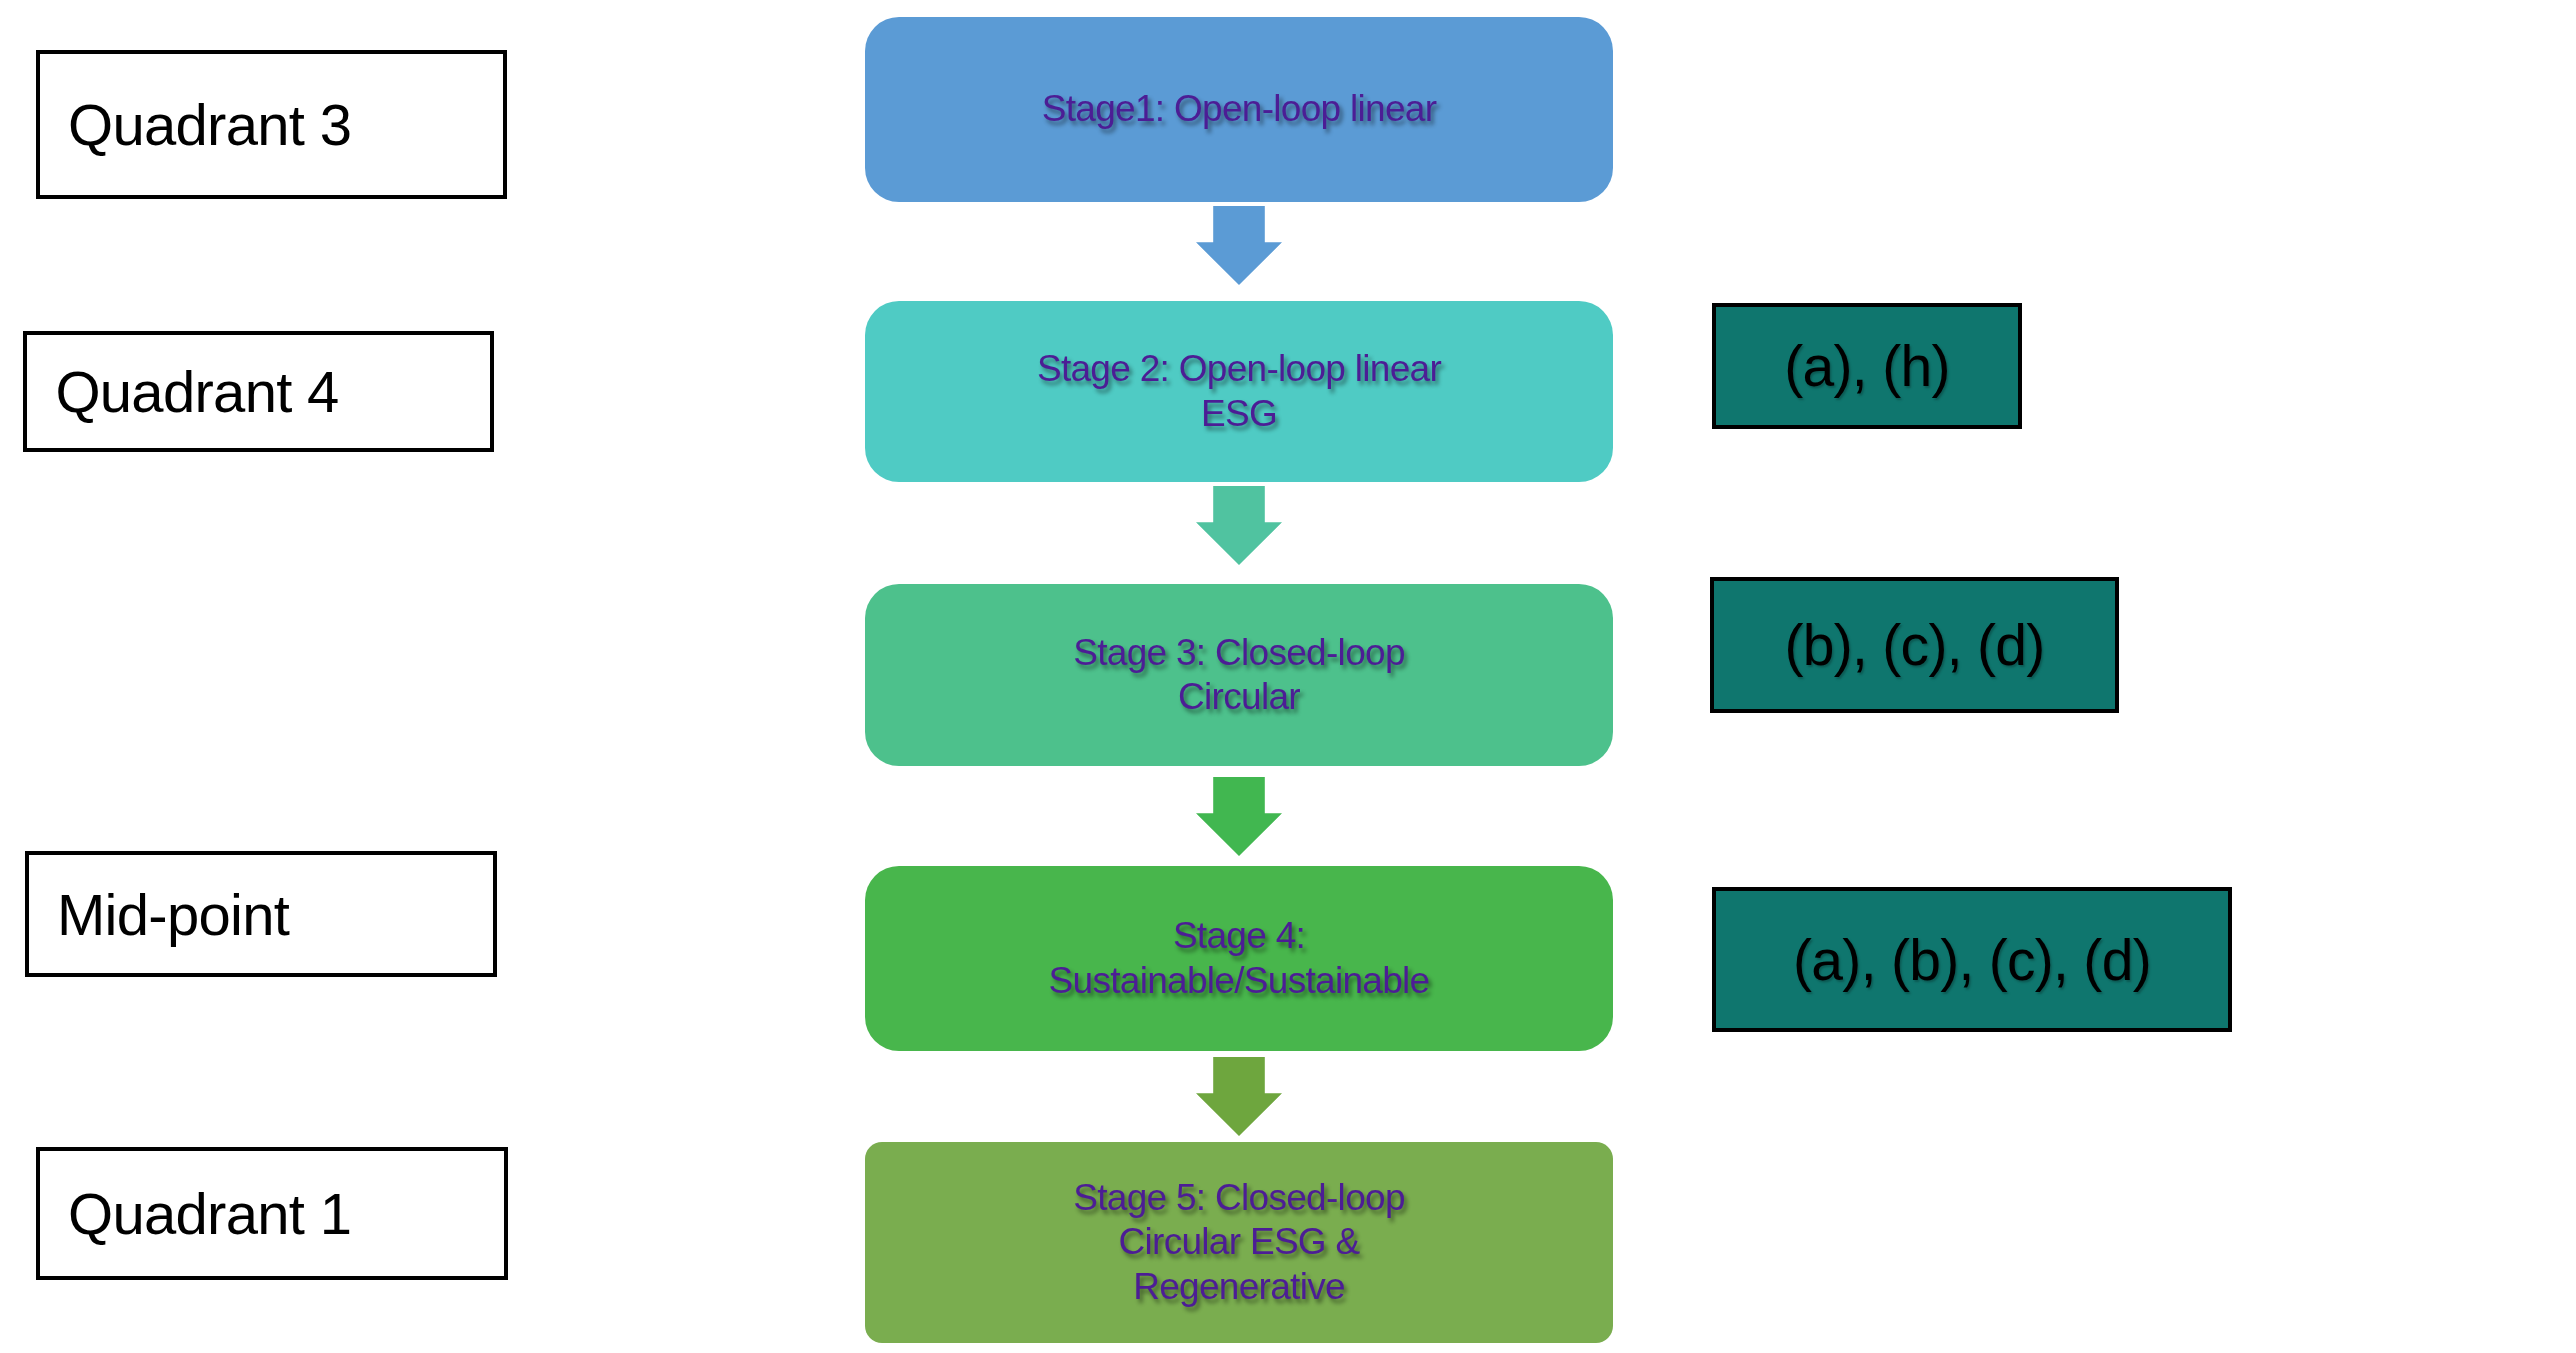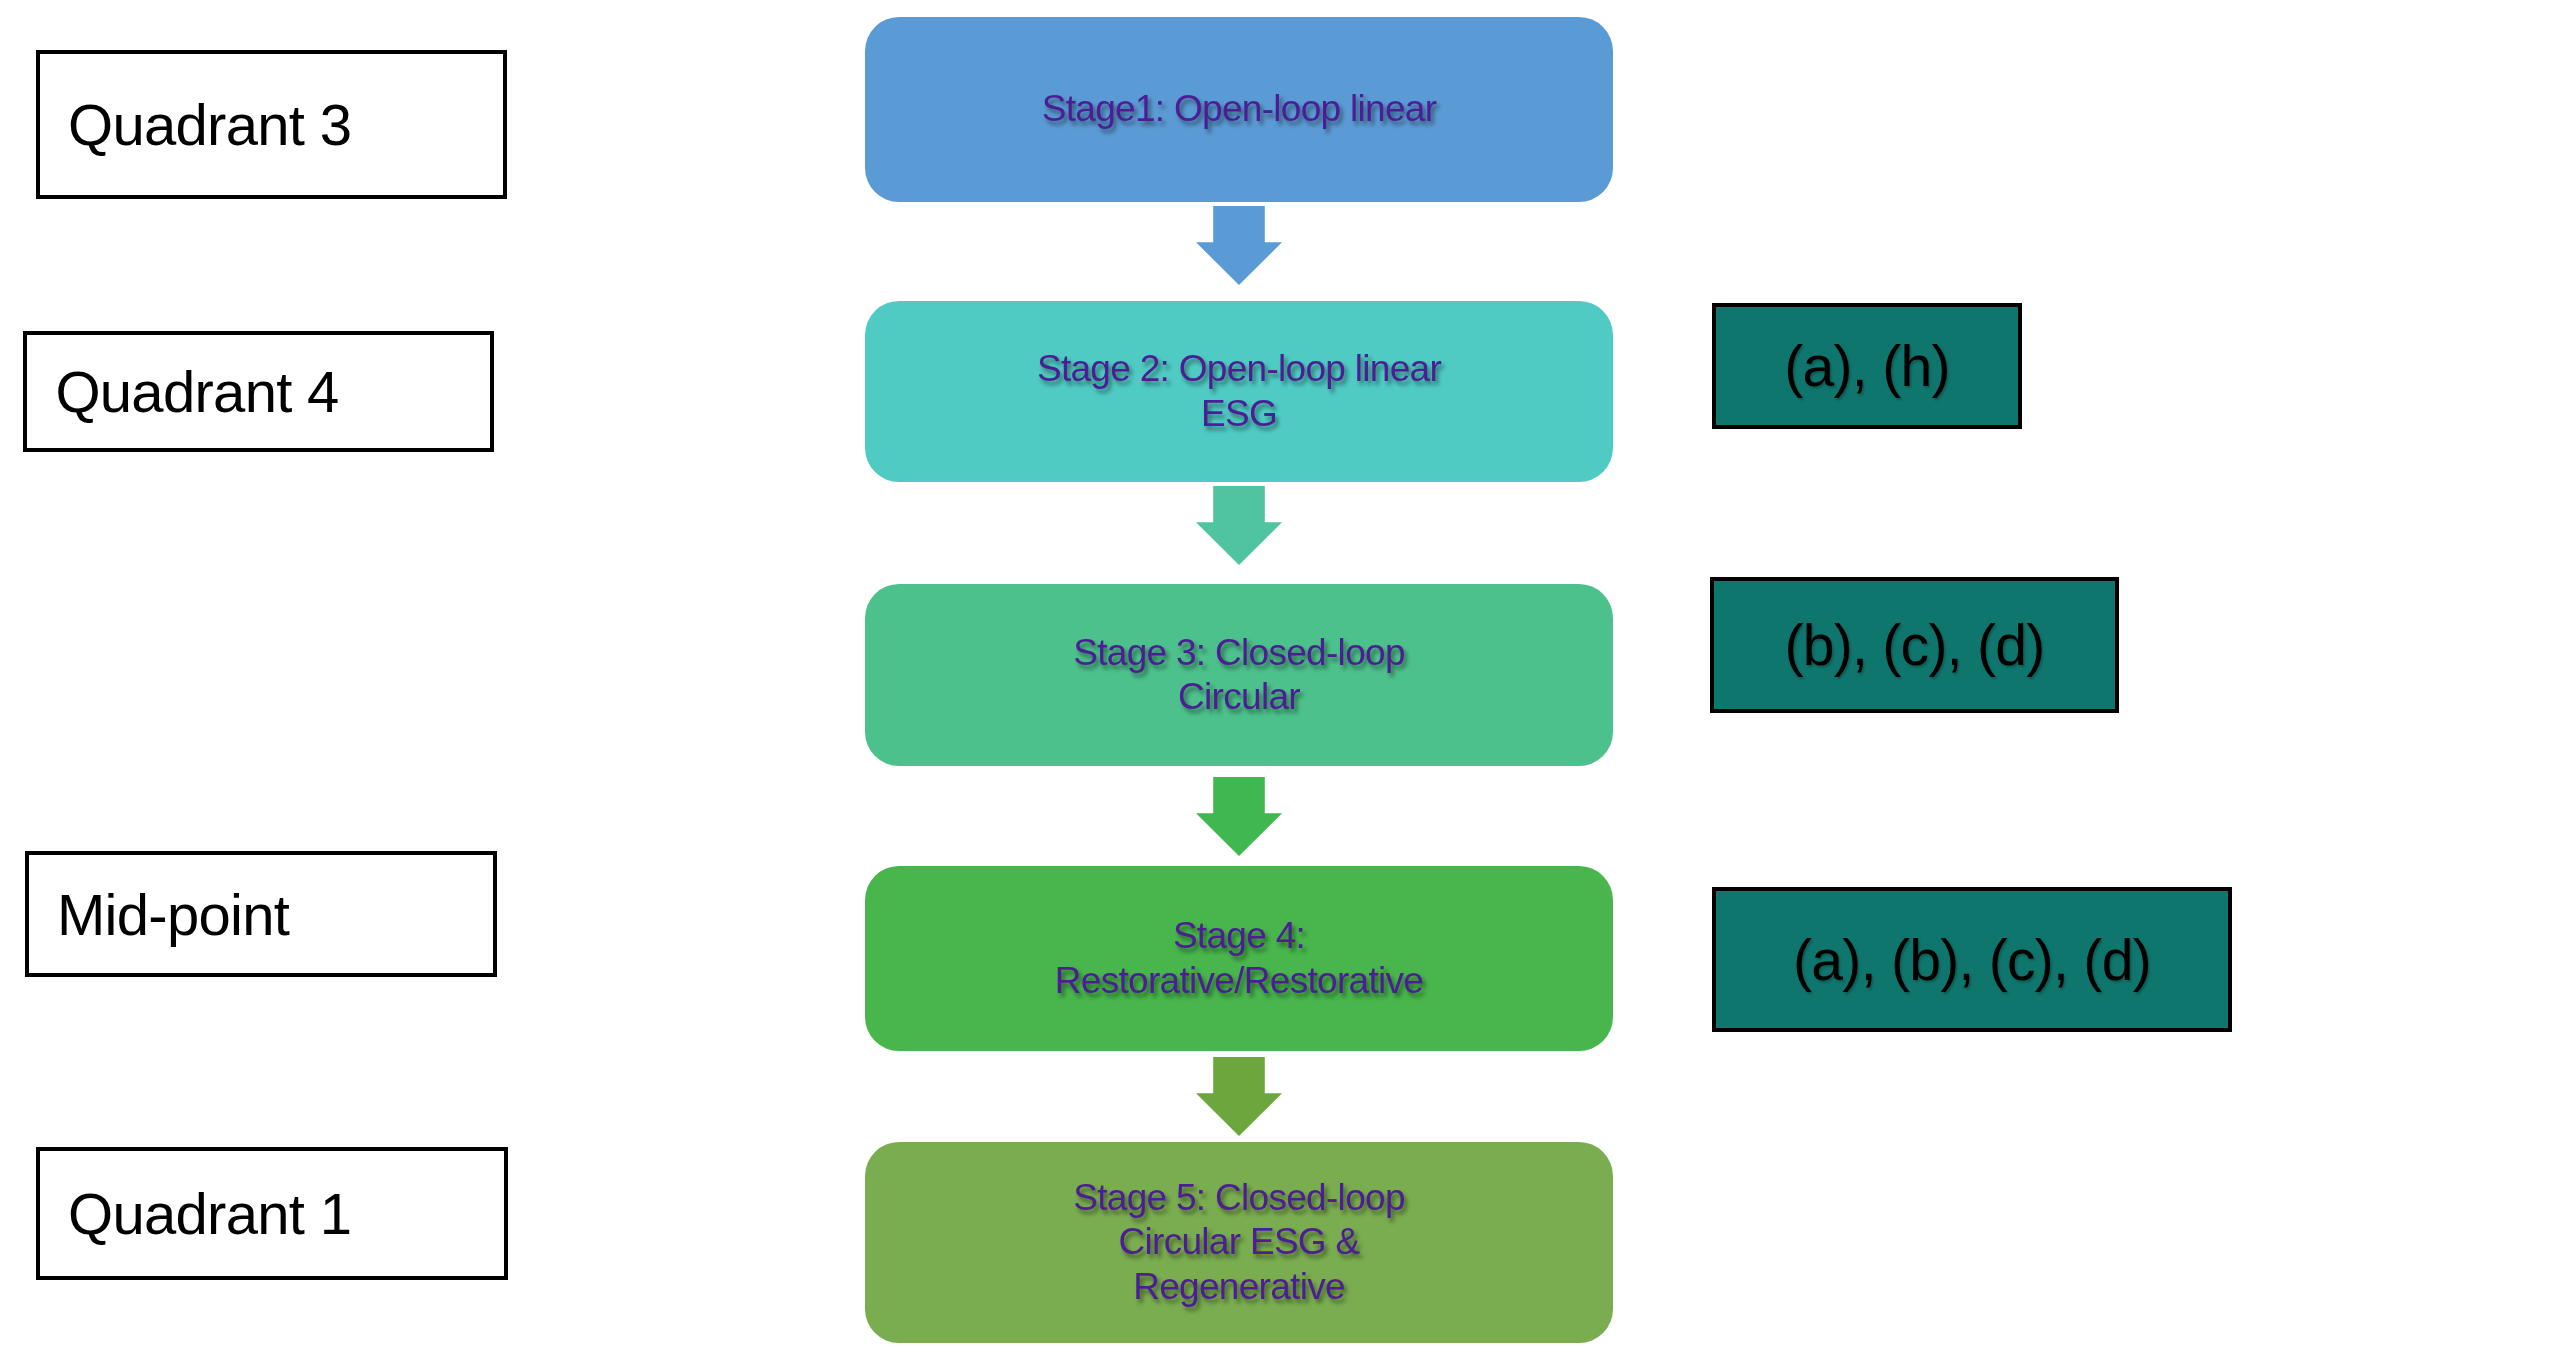--- a/index.html
+++ b/index.html
@@ -118,26 +118,26 @@
 
   <div class="stage" style="top: 584px; height: 182px; background: rgb(77, 193, 140);">
     <span class="stage-label">Stage 3: Closed-loop
 Circular</span>
   </div>
 
   <div class="flow-arrow" style="top: 777px; background: rgb(65, 183, 80);"></div>
 
   <div class="stage" style="top: 866px; height: 185px; background: rgb(72, 182, 76);">
     <span class="stage-label">Stage 4:
-Restorative/Restorative</span>
+Sustainable/Sustainable</span>
   </div>
 
   <div class="flow-arrow" style="top: 1057px; background: rgb(110, 166, 62);"></div>
 
-  <div class="stage" style="top: 1142px; height: 201px; background: rgb(122, 173, 79);">
+  <div class="stage" style="top: 1142px; height: 201px; background: rgb(122, 173, 79); border-radius: 17px;">
     <span class="stage-label">Stage 5: Closed-loop
 Circular ESG &amp;
 Regenerative</span>
   </div>
 
   <div class="abox" style="left:1712px; top:303px; width:310px; height:126px;">
     <span class="alabel">(a), (h)</span>
   </div>
 
   <div class="abox" style="left:1710px; top:577px; width:409px; height:136px;">

